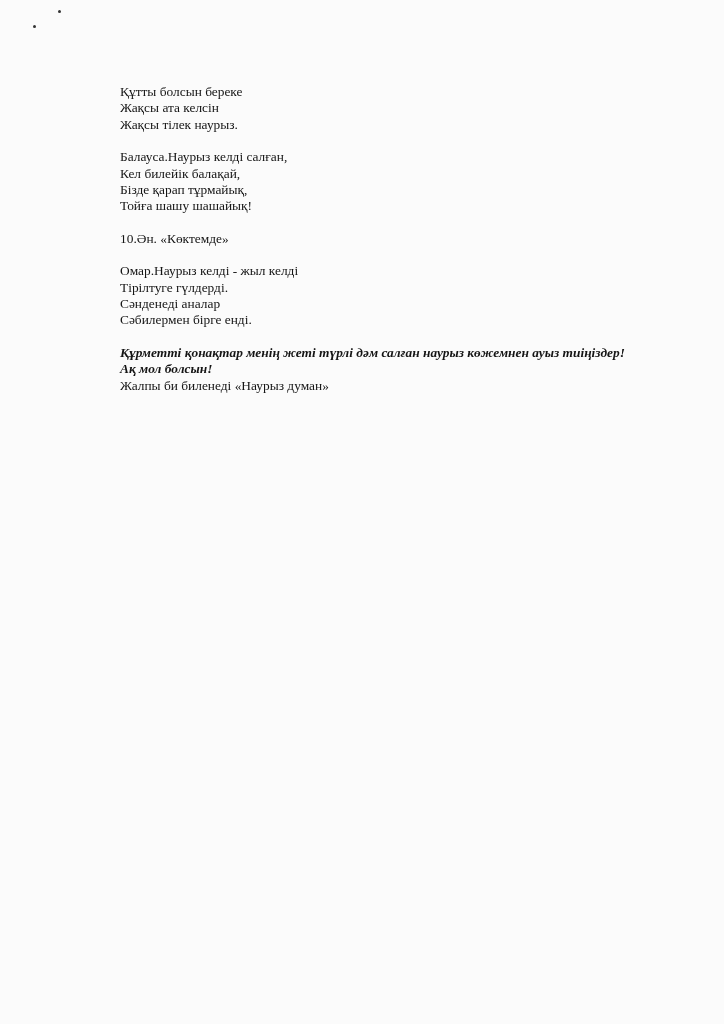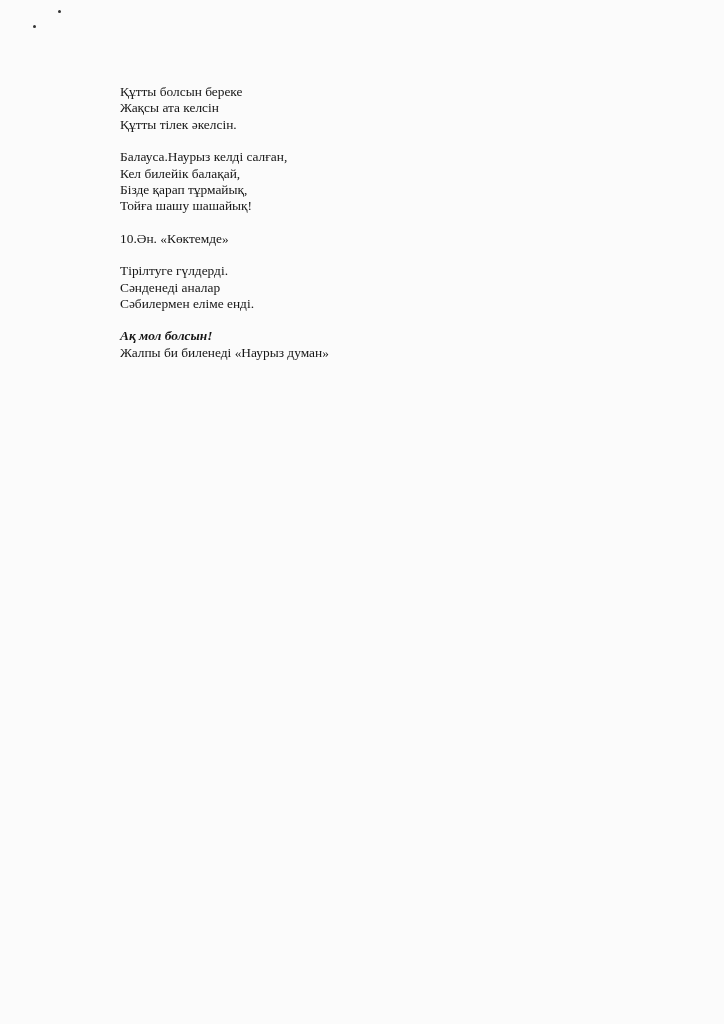--- a/index.html
+++ b/index.html
@@ -26,40 +26,42 @@
 <body>
 
 <div class="dot dot1"></div>
 <div class="dot dot2"></div>
 
 <div class="content">
 
   <div class="block">
     <span class="line">Құтты болсын береке</span>
     <span class="line">Жақсы ата келсін</span>
-    <span class="line">Құтты тілек әкелсін.</span>
+    <span class="line">Жақсы тілек наурыз.</span>
   </div>
 
   <div class="block">
     <span class="line"><b>Балауса.</b><b>Наурыз</b><span> келді салған,</span></span>
     <span class="line">Кел билейік балақай,</span>
     <span class="line">Бізде қарап тұрмайық,</span>
     <span class="line">Тойға шашу шашайық!</span>
   </div>
 
   <div class="block">
     <b class="line">10.Ән. «Көктемде»</b>
   </div>
 
 
   <div class="block">
+    <span class="line"><b>Омар.</b><b>Наурыз</b><span> келді - жыл келді</span></span>
     <span class="line">Тірілтуге гүлдерді.</span>
     <span class="line">Сәнденеді аналар</span>
-    <span class="line">Сәбилермен еліме енді.</span>
+    <span class="line">Сәбилермен бірге енді.</span>
   </div>
 
 
   <div class="block">
+    <span class="line italic-bold">Құрметті қонақтар менің жеті түрлі дәм салған наурыз көжемнен ауыз тиіңіздер!</span>
     <span class="line italic-bold">Ақ мол болсын!</span>
     <span class="line">Жалпы би биленеді «Наурыз думан»</span>
   </div>
 
 </div>
 
 </body></html>

